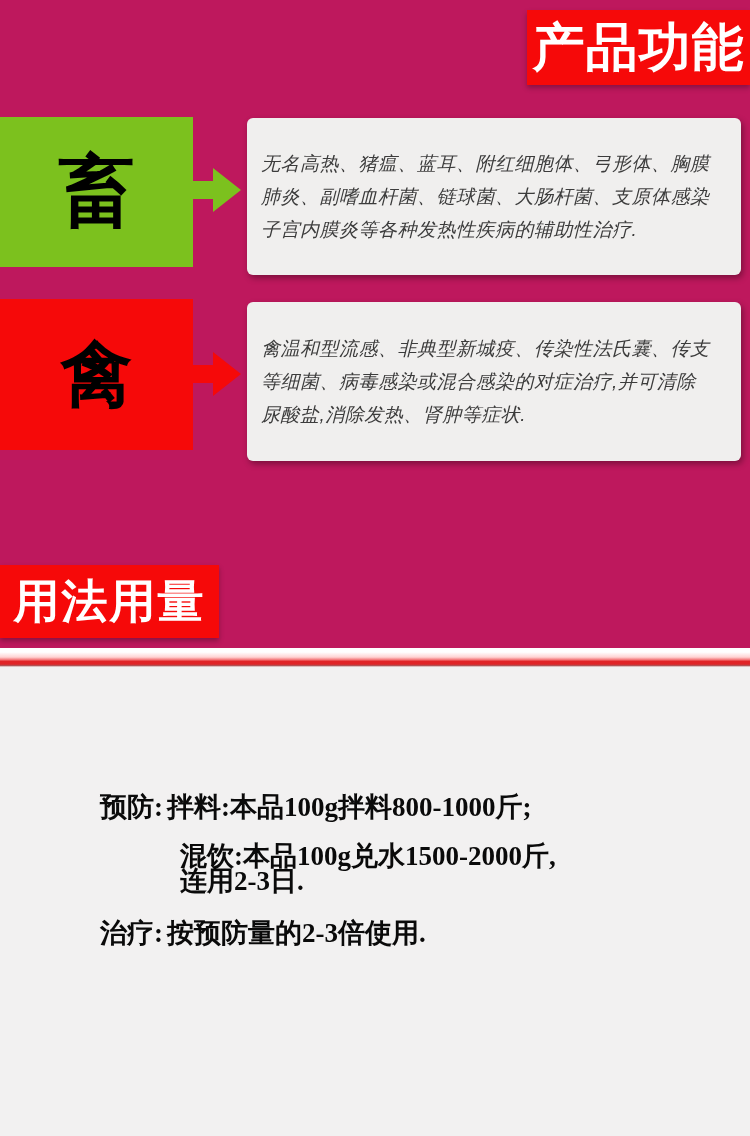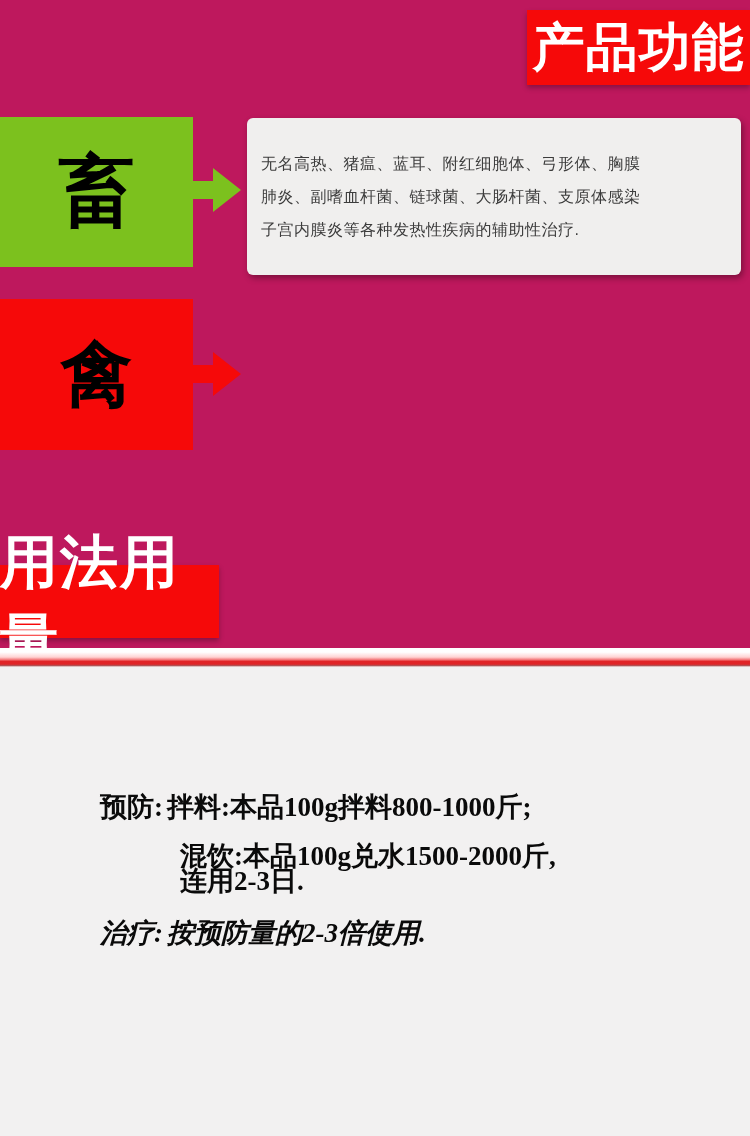--- a/index.html
+++ b/index.html
@@ -4,57 +4,57 @@
 <style>
   html,body{margin:0;padding:0;}
   body{width:750px;font-family:"Liberation Sans","DejaVu Sans",sans-serif;}
   .page{position:relative;width:750px;height:1136px;background:#be185d;overflow:hidden;}
 
   
   .banner{position:absolute;display:flex;align-items:center;justify-content:center;
           background:var(--red);color:#ffffff;font-family:"Liberation Serif","DejaVu Serif",serif;
           font-weight:900;box-shadow:0 3px 5px rgba(0,0,0,0.28);}
   .banner-functions{left:527px;top:10px;width:223px;height:75px;font-size:52px;letter-spacing:1px;}
-  .banner-usage{left:0;top:565px;width:219px;height:73px;font-size:58px;letter-spacing:2px;}
+  .banner-usage{left:0;top:565px;width:219px;height:73px;font-size:46px;letter-spacing:2px;}
 
   
   .tagbox{position:absolute;left:0;width:193px;display:flex;align-items:center;justify-content:center;
           color:#000;font-weight:900;}
   .tagbox-livestock{top:117px;height:150px;background:var(--green);font-size:76px;}
   .tagbox-poultry{top:299px;height:151px;background:var(--red);font-size:72px;}
 
   
   .arrow{position:absolute;left:191px;width:50px;height:44px;}
   .arrow-green{top:168px;color:var(--green);}
   .arrow-red{top:352px;color:var(--red);}
   .arrow svg{display:block;width:100%;height:100%;}
 
   
   .infopanel{position:absolute;left:247px;width:494px;background:var(--panel_bg);
              border-radius:6px;box-shadow:2px 3px 6px rgba(0,0,0,0.35);
              display:flex;flex-direction:column;justify-content:center;
              padding-left:14px;padding-right:6px;box-sizing:border-box;}
   .infopanel-1{top:118px;height:157px;}
   .infopanel-2{top:302px;height:159px;}
-  .infoline{font-size:16px;line-height:33px;color:var(--text_dark);letter-spacing:0.5px;}
+  .infoline{font-size:19px;line-height:33px;color:var(--text_dark);letter-spacing:0.5px;font-style:italic;}
 
   
   .divider{position:absolute;left:0;top:648px;width:750px;height:19px;
            background:linear-gradient(180deg,#ffffff 0%,#ffffff 22%,#ffd3d3 48%,#f47678 62%,
                       var(--divider_red) 70%,var(--divider_red) 85%,#b05052 92%,var(--gray_bg) 100%);}
   .gray-section{position:absolute;left:0;top:667px;width:750px;height:469px;background:var(--gray_bg);}
 
   
   .dosage-line{position:absolute;font-family:"Liberation Serif","DejaVu Serif",serif;
                font-weight:900;font-size:27px;color:#0a0a0a;white-space:nowrap;}
   .dosage-label{margin-right:4px;}
   .dl-1{left:100px;top:789px;}
   .dl-2{left:180px;top:826px;margin-top:12px;}
   .dl-3{left:180px;top:863px;}
-  .dl-4{left:100px;top:915px;font-style:italic;}
+  .dl-4{left:100px;top:915px;}
   .dosage-note{position:absolute;left:156px;top:995px;font-size:21px;font-weight:bold;
                color:#0a0a0a;white-space:nowrap;letter-spacing:0.2px;}
 </style>
 </head>
 <body>
 
 <div class="page">
 
   <div class="banner banner-functions">
     <span>产品功能</span>
@@ -75,20 +75,25 @@
   </div>
 
   <div class="tagbox tagbox-poultry">
     <span>禽</span>
   </div>
   <div class="arrow arrow-red">
     <svg viewBox="0 0 50 44" xmlns="http://www.w3.org/2000/svg">
       <path d="M0 13 H22 V0 L50 22 L22 44 V31 H0 Z" fill="currentColor"></path>
     </svg>
   </div>
+  <div class="infopanel infopanel-2">
+    <div class="infoline">禽温和型流感、非典型新城疫、传染性法氏囊、传支</div>
+    <div class="infoline">等细菌、病毒感染或混合感染的对症治疗,并可清除</div>
+    <div class="infoline">尿酸盐,消除发热、肾肿等症状.</div>
+  </div>
 
   <div class="banner banner-usage">
     <span>用法用量</span>
   </div>
 
   <div class="gray-section"></div>
   <div class="divider"></div>
 
   <div class="dosage-line dl-1">
     <span class="dosage-label">预防:</span><span>拌料:本品100g拌料800-1000斤;</span>

